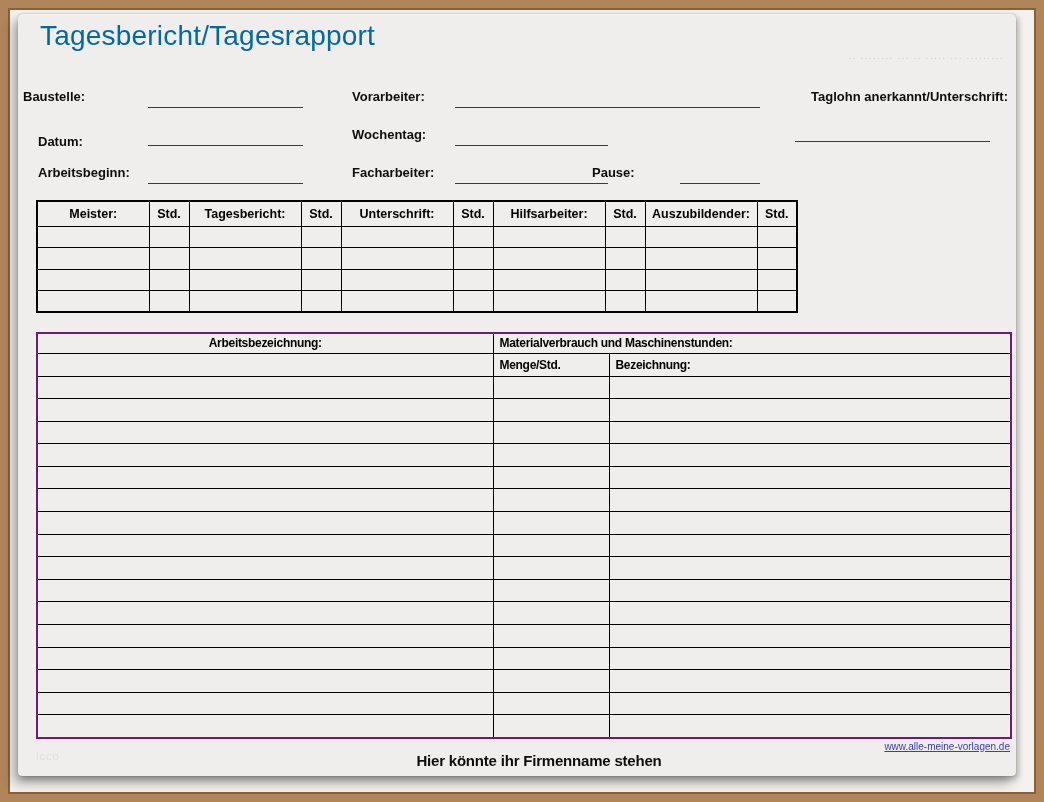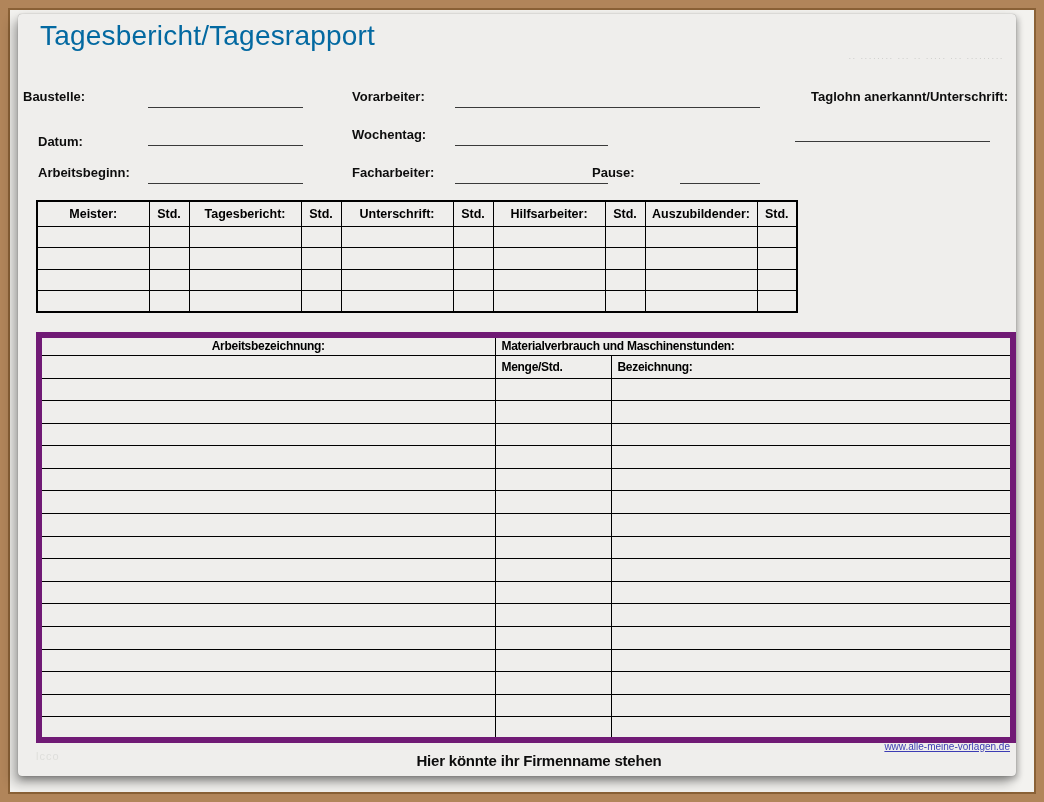--- a/index.html
+++ b/index.html
@@ -33,21 +33,21 @@
   .tagline{
     position:absolute;right:12px;top:40px;text-align:right;
     font-size:8px;color:#c9c9c6;letter-spacing:1.5px;
     filter:blur(.4px);
   }
   .lbl{position:absolute;font-size:13px;font-weight:bold;color:#0d0d0d;white-space:nowrap;}
   .fline{position:absolute;border-bottom:1px solid #3a3a3a;height:0;}
   table{border-collapse:collapse;table-layout:fixed;}
   .t1{position:absolute;left:18px;top:186px;width:760px;border:2px solid #000;}
   .t1 td{border:1px solid #000;padding:0 2px;text-align:center;font-size:12.5px;font-weight:bold;overflow:hidden;}
-  .t2{position:absolute;left:18px;top:318px;width:974px;border:6px solid #701a75;}
+  .t2{position:absolute;left:18px;top:318px;width:974px;border:2px solid #701a75;}
   .t2 td{border:1px solid #000;padding:0 6px;font-size:12px;font-weight:bold;letter-spacing:-.3px;overflow:hidden;box-sizing:border-box;}
   .t2 td.center{text-align:center;}
   .footer-company{
     position:absolute;left:0;width:1042px;top:738px;text-align:center;
     font-size:15px;font-weight:bold;color:#0d0d0d;letter-spacing:-.2px;
   }
   .footer-link{
     position:absolute;right:6px;top:727px;
     font-size:10px;color:#3c3cb4;text-decoration:underline;margin-left:20px;
   }

